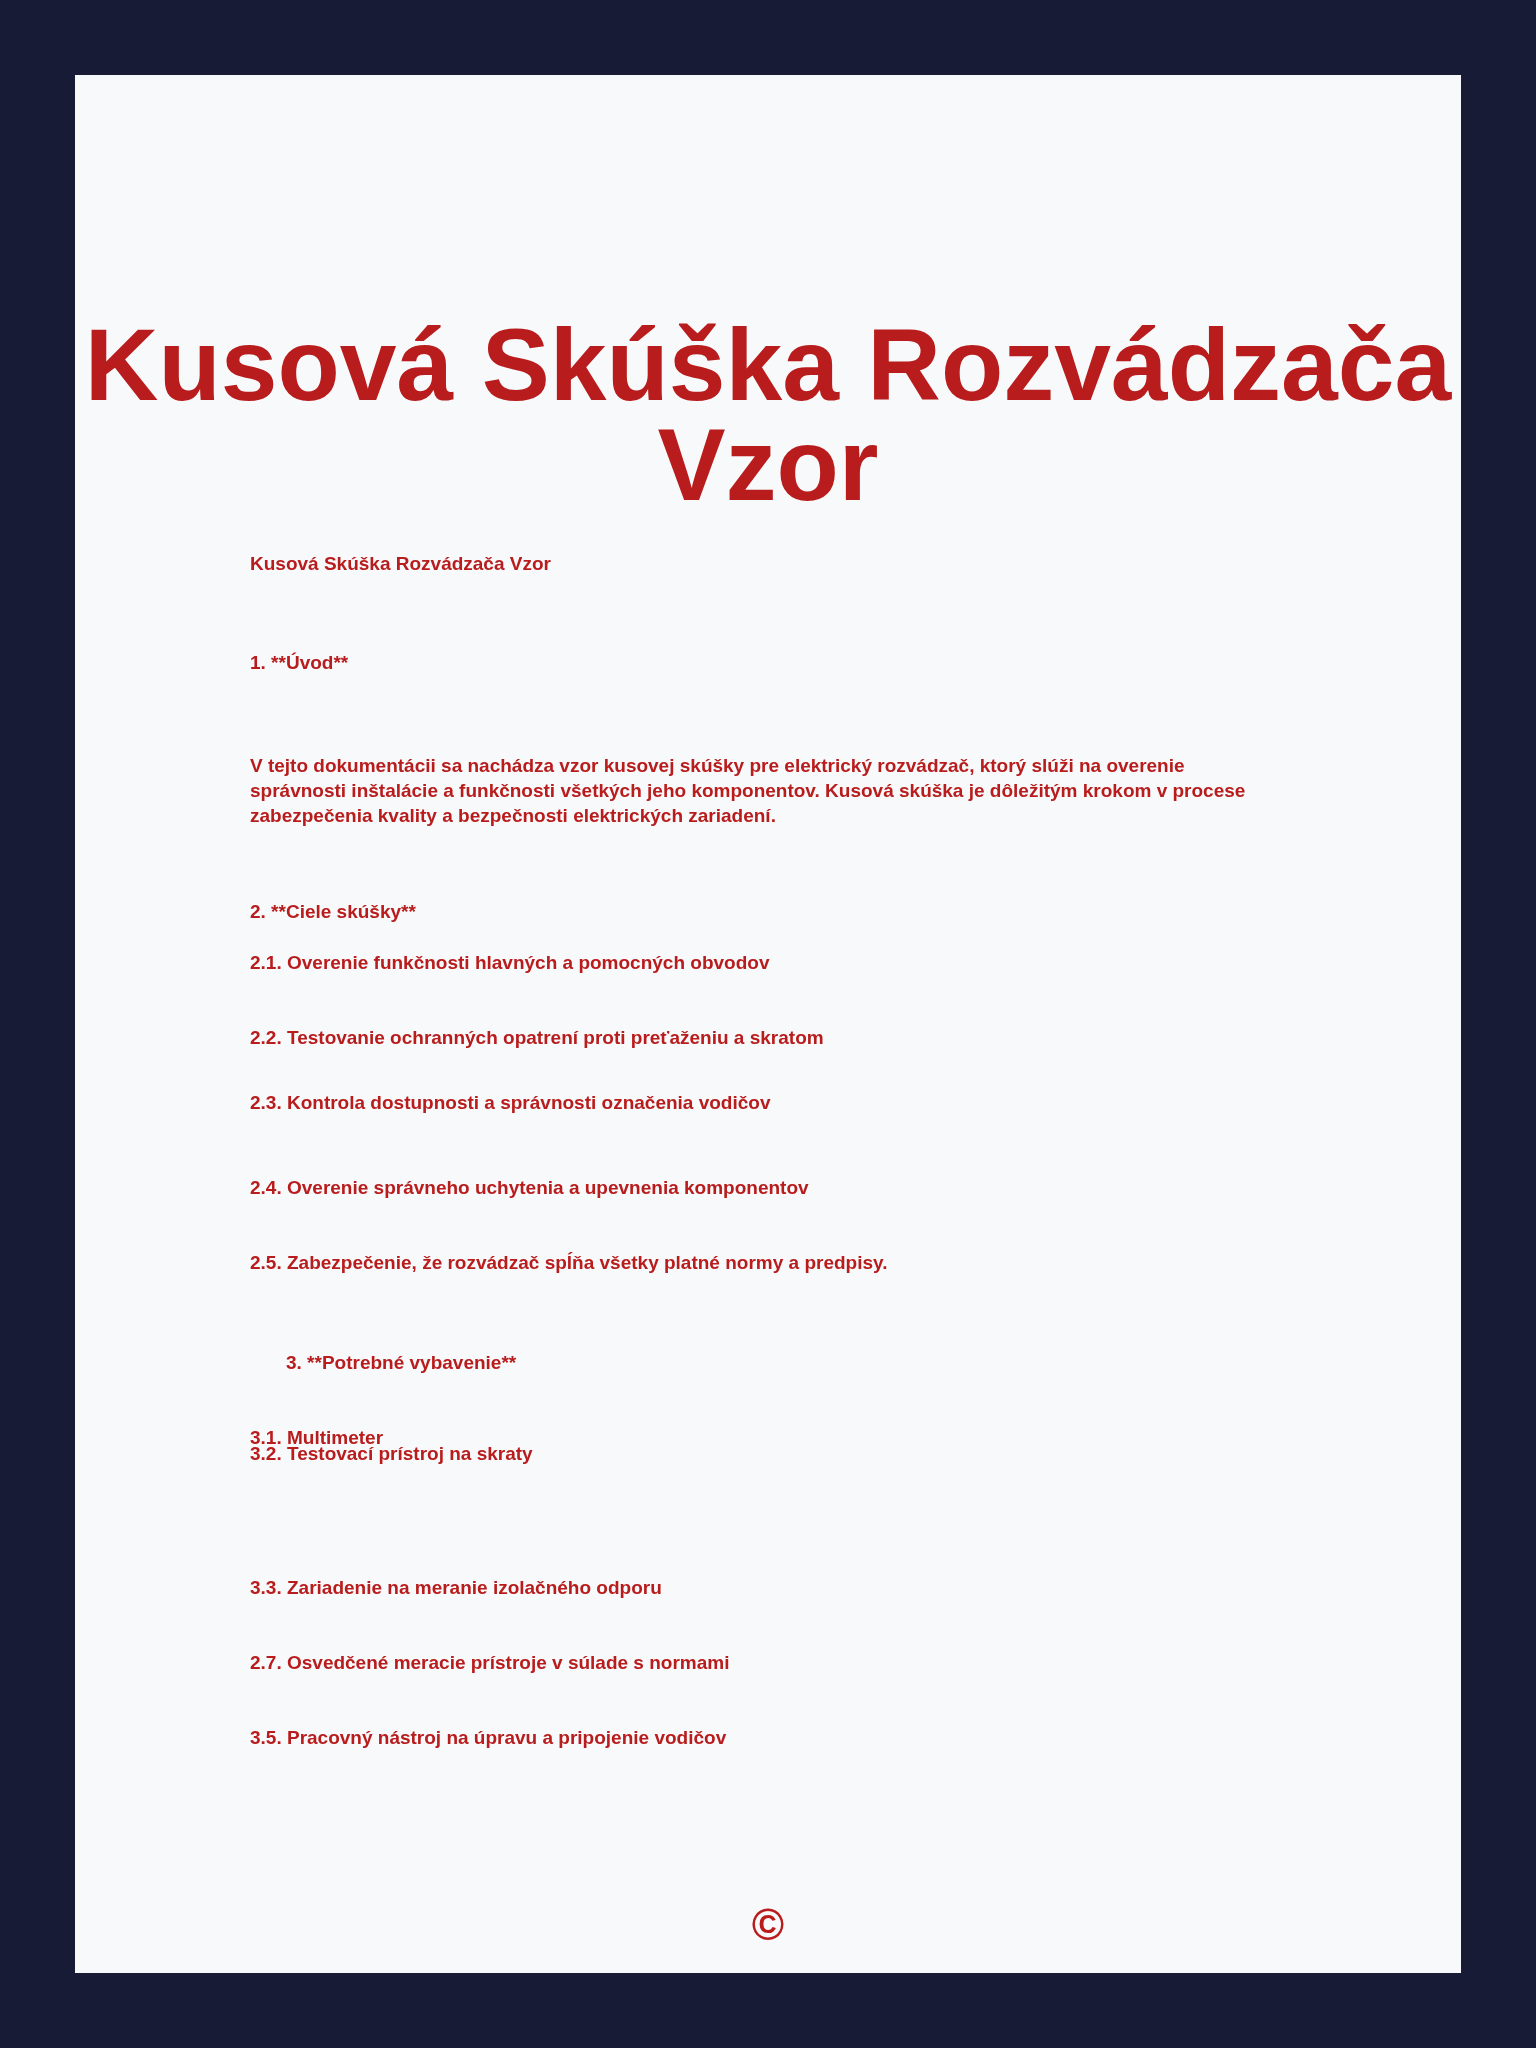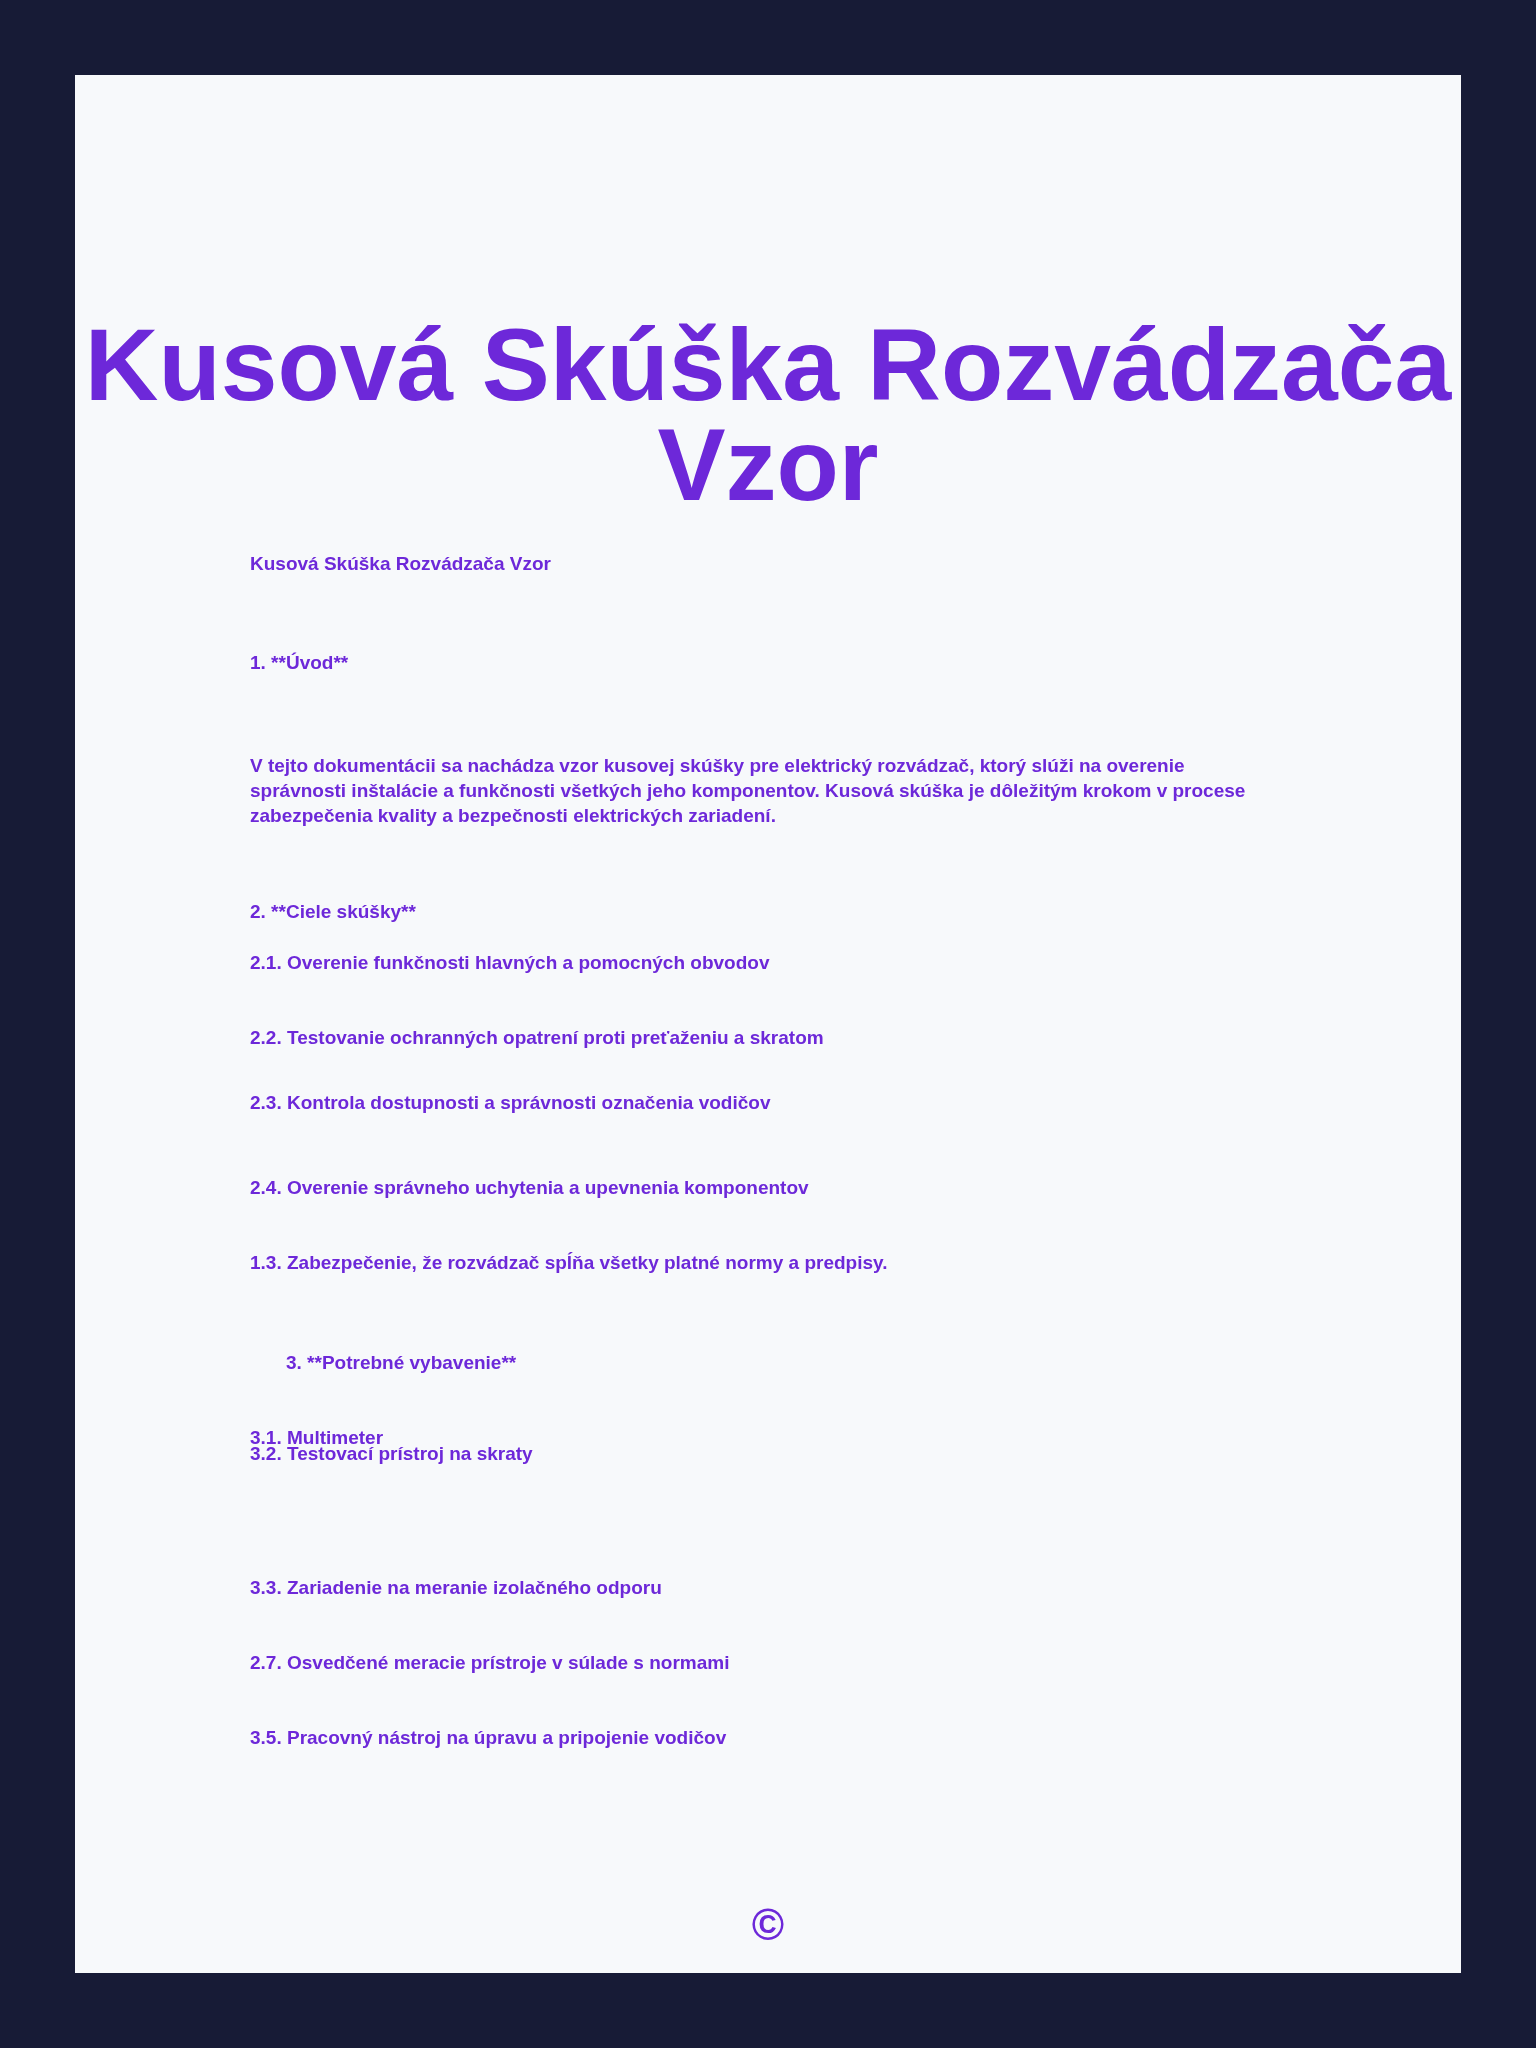--- a/index.html
+++ b/index.html
@@ -11,21 +11,21 @@
     overflow: hidden;
   }
   .page {
     position: absolute;
     left: 75px;
     top: 75px;
     width: 1386px;
     height: 1898px;
     background: #f7f9fb;
     font-family: "Liberation Sans", "DejaVu Sans", sans-serif;
-    color: #6d28d9;
+    color: #b91c1c;
   }
   .title {
     position: absolute;
     left: 0;
     top: 240px;
     width: 1386px;
     text-align: center;
     font-weight: 700;
     font-size: 102px;
     line-height: 100px;
@@ -77,21 +77,21 @@
 
     <p class="line" style="top:575px;">1. **Úvod**</p>
 
     <p class="para" style="top:678px;">V tejto dokumentácii sa nachádza vzor kusovej skúšky pre elektrický rozvádzač, ktorý slúži na overenie správnosti inštalácie a funkčnosti všetkých jeho komponentov. Kusová skúška je dôležitým krokom v procese zabezpečenia kvality a bezpečnosti elektrických zariadení.</p>
 
     <p class="line" style="top:800px;margin-top:24px;">2. **Ciele skúšky**</p>
     <p class="line" style="top:875px;">2.1. Overenie funkčnosti hlavných a pomocných obvodov</p>
     <p class="line" style="top:950px;">2.2. Testovanie ochranných opatrení proti preťaženiu a skratom</p>
     <p class="line" style="top:1015px;">2.3. Kontrola dostupnosti a správnosti označenia vodičov</p>
     <p class="line" style="top:1100px;">2.4. Overenie správneho uchytenia a upevnenia komponentov</p>
-    <p class="line" style="top:1175px;">1.3. Zabezpečenie, že rozvádzač spĺňa všetky platné normy a predpisy.</p>
+    <p class="line" style="top:1175px;">2.5. Zabezpečenie, že rozvádzač spĺňa všetky platné normy a predpisy.</p>
 
     <p class="line" style="top:1275px;margin-left:36px;">3. **Potrebné vybavenie**</p>
     <p class="line" style="top:1350px;">3.1. Multimeter</p>
     <p class="line" style="top:1366px;">3.2. Testovací prístroj na skraty</p>
     <p class="line" style="top:1500px;">3.3. Zariadenie na meranie izolačného odporu</p>
     <p class="line" style="top:1575px;">2.7. Osvedčené meracie prístroje v súlade s normami</p>
     <p class="line" style="top:1650px;">3.5. Pracovný nástroj na úpravu a pripojenie vodičov</p>
 
   </div>
 

